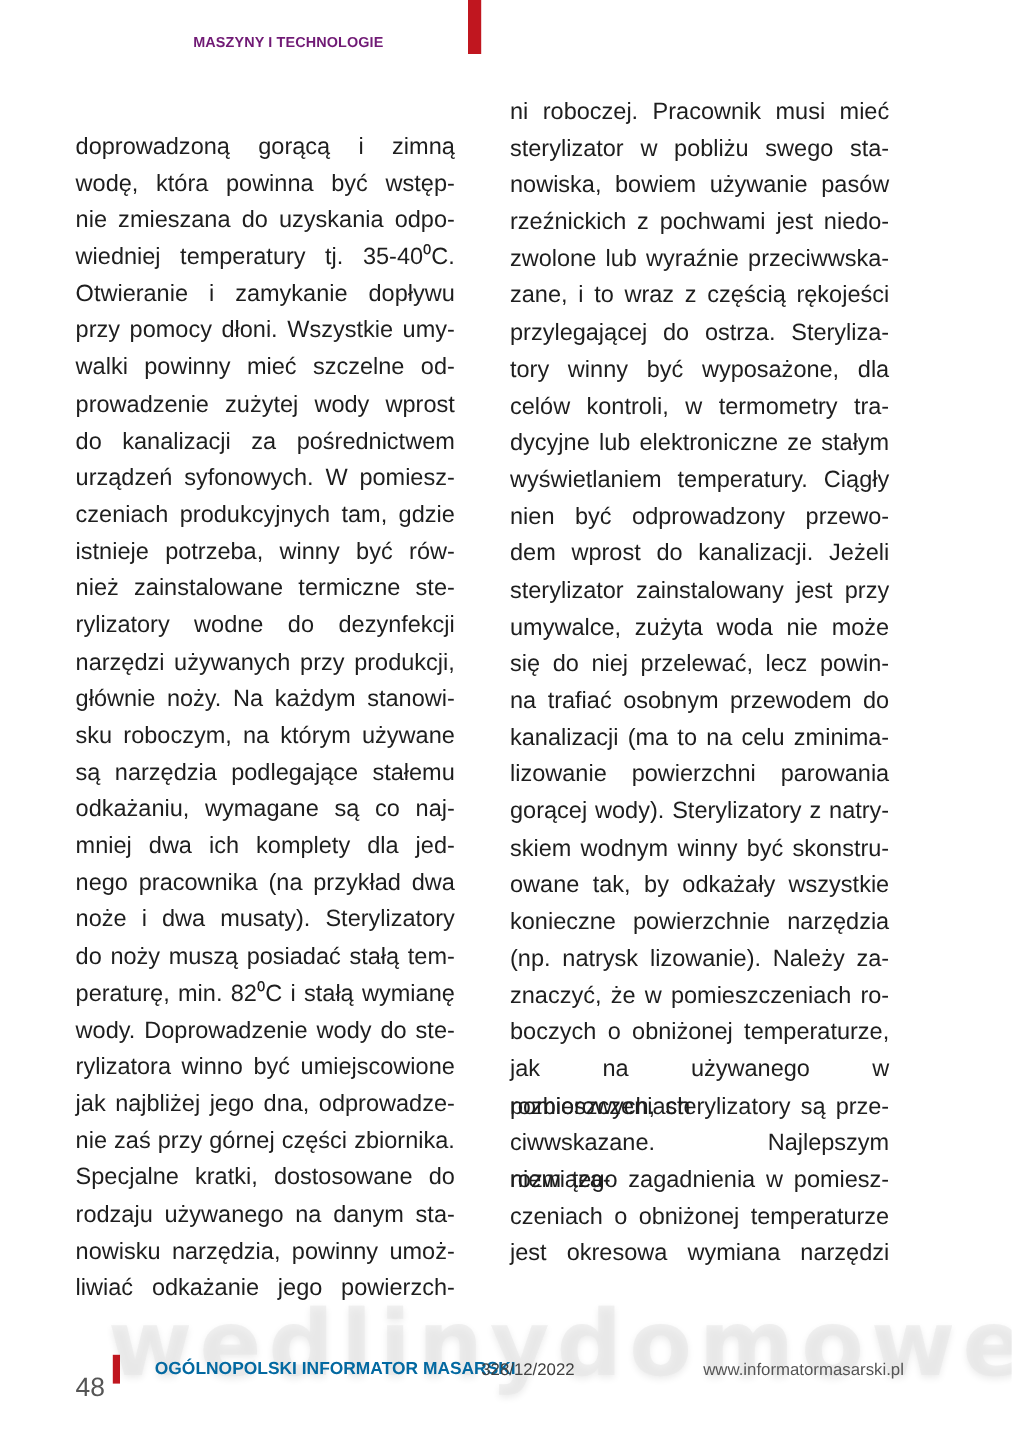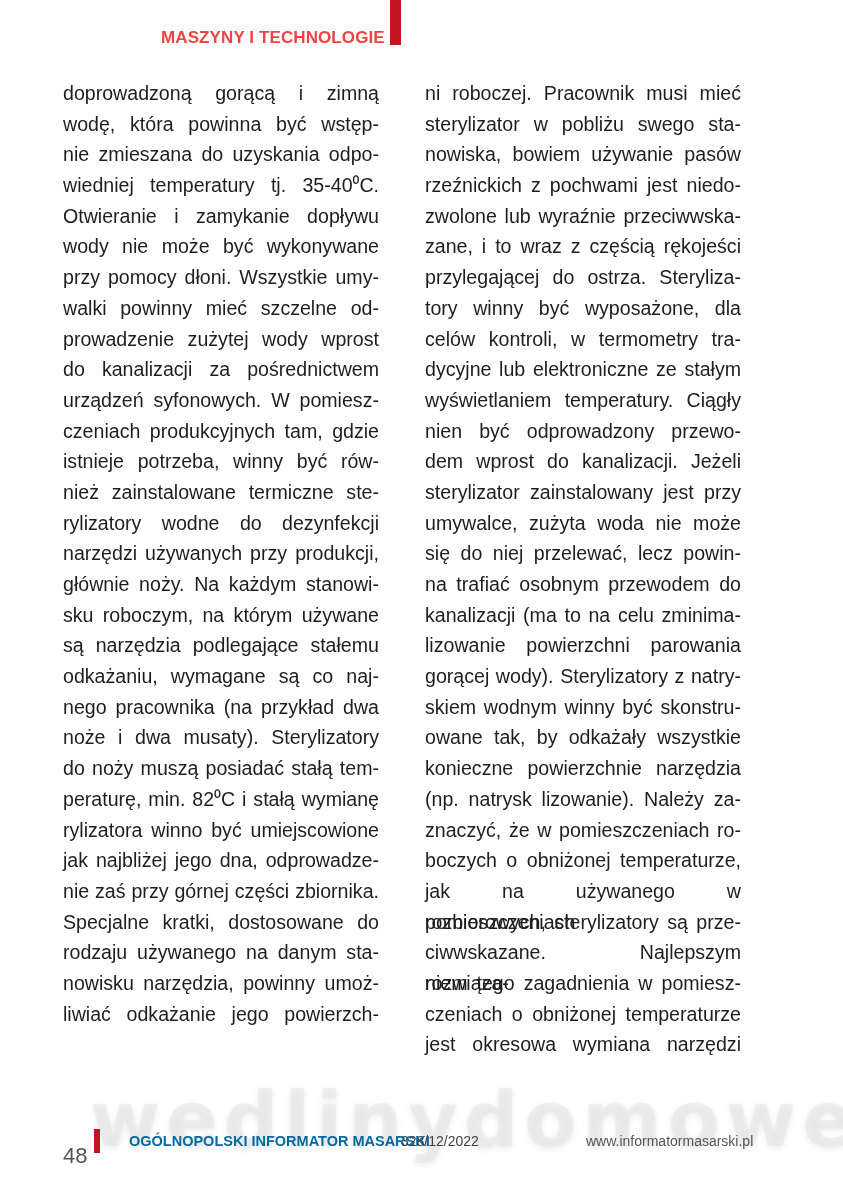--- a/index.html
+++ b/index.html
@@ -1,22 +1,22 @@
 <!DOCTYPE html>
 <html><head>
   <meta charset="utf-8">
   <style>
     html, body { margin: 0; padding: 0; background: #ffffff; }
     body { width: 843px; height: 1200px; position: relative; overflow: hidden;
       font-family: "Liberation Sans", sans-serif; color: #1e1e1e; }
-    .header-title { position: absolute; left: 161px; top: 28px; font-size: 17px; font-weight: bold;
-      color: #ef4444; letter-spacing: 0.1px; }
+    .header-title { position: absolute; left: 161px; top: 28px; font-size: 12px; font-weight: bold;
+      color: #701a75; letter-spacing: 0.1px; }
     .header-bar { position: absolute; left: 390px; top: 0; width: 11px; height: 45px; background: #c0161f; }
     .column { position: absolute; top: 78px; width: 316px; }
-    .col-left { left: 63px; }
+    .col-left { left: 63px; margin-top: 29px; }
     .col-right { left: 425px; }
     .line { display: block; font-size: 19.6px; line-height: 30.7px; height: 30.7px;
       text-align: justify; text-align-last: justify; white-space: nowrap; overflow: visible; }
     .line span.t { display: inline-block; width: 100%; text-align: justify; text-align-last: justify; white-space: normal; }
     .watermark { position: absolute; left: 90px; top: 1075px; width: 700px; font-size: 76px; font-weight: bold;
       color: rgba(230,230,230,0.55); letter-spacing: 6px; font-family: "DejaVu Sans", sans-serif;
       text-shadow: 0 2px 6px rgba(0,0,0,0.08); }
     .footer { position: absolute; left: 63px; top: 1127px; right: 40px; height: 32px; }
     .page-num { position: absolute; left: 0; top: 16px; font-size: 22px; color: #555; }
     .footer-bar { position: absolute; left: 31px; top: 2px; width: 6px; height: 24px; background: #c0161f; }
@@ -29,39 +29,40 @@
 
 <div class="header-title">MASZYNY I TECHNOLOGIE</div>
 <div class="header-bar"></div>
 
 <div class="column col-left" id="col-left">
     <div class="line"><span class="t">doprowadzoną gorącą i zimną</span></div>
     <div class="line"><span class="t">wodę, która powinna być wstęp-</span></div>
     <div class="line"><span class="t">nie zmieszana do uzyskania odpo-</span></div>
     <div class="line"><span class="t">wiedniej temperatury tj. 35-40⁰C.</span></div>
     <div class="line"><span class="t">Otwieranie i zamykanie dopływu</span></div>
-    <div class="line"><span class="t">wody nie może być wykonywane</span></div>
     <div class="line"><span class="t">przy pomocy dłoni. Wszystkie umy-</span></div>
     <div class="line"><span class="t">walki powinny mieć szczelne od-</span></div>
     <div class="line"><span class="t">prowadzenie zużytej wody wprost</span></div>
     <div class="line"><span class="t">do kanalizacji za pośrednictwem</span></div>
     <div class="line"><span class="t">urządzeń syfonowych. W pomiesz-</span></div>
     <div class="line"><span class="t">czeniach produkcyjnych tam, gdzie</span></div>
     <div class="line"><span class="t">istnieje potrzeba, winny być rów-</span></div>
     <div class="line"><span class="t">nież zainstalowane termiczne ste-</span></div>
     <div class="line"><span class="t">rylizatory wodne do dezynfekcji</span></div>
     <div class="line"><span class="t">narzędzi używanych przy produkcji,</span></div>
     <div class="line"><span class="t">głównie noży. Na każdym stanowi-</span></div>
     <div class="line"><span class="t">sku roboczym, na którym używane</span></div>
     <div class="line"><span class="t">są narzędzia podlegające stałemu</span></div>
     <div class="line"><span class="t">odkażaniu, wymagane są co naj-</span></div>
+    <div class="line"><span class="t">mniej dwa ich komplety dla jed-</span></div>
     <div class="line"><span class="t">nego pracownika (na przykład dwa</span></div>
     <div class="line"><span class="t">noże i dwa musaty). Sterylizatory</span></div>
     <div class="line"><span class="t">do noży muszą posiadać stałą tem-</span></div>
     <div class="line"><span class="t">peraturę, min. 82⁰C i stałą wymianę</span></div>
+    <div class="line"><span class="t">wody. Doprowadzenie wody do ste-</span></div>
     <div class="line"><span class="t">rylizatora winno być umiejscowione</span></div>
     <div class="line"><span class="t">jak najbliżej jego dna, odprowadze-</span></div>
     <div class="line"><span class="t">nie zaś przy górnej części zbiornika.</span></div>
     <div class="line"><span class="t">Specjalne kratki, dostosowane do</span></div>
     <div class="line"><span class="t">rodzaju używanego na danym sta-</span></div>
     <div class="line"><span class="t">nowisku narzędzia, powinny umoż-</span></div>
     <div class="line"><span class="t">liwiać odkażanie jego powierzch-</span></div>
   </div>
 <div class="column col-right" id="col-right">
     <div class="line"><span class="t">ni roboczej. Pracownik musi mieć</span></div>

